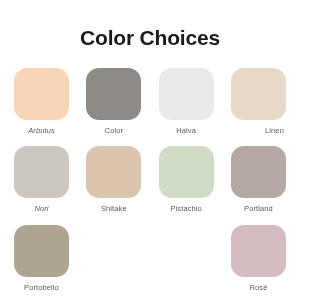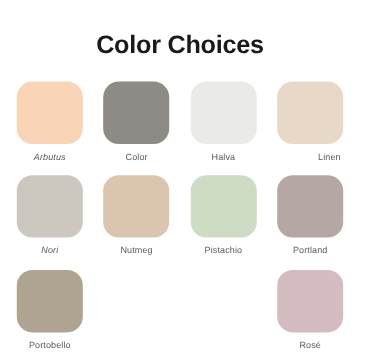--- a/index.html
+++ b/index.html
@@ -97,21 +97,21 @@
       </div>
     </div>
 
     <div class="row">
       <div class="cell">
         <div class="swatch" style="background-color: rgb(204, 200, 191);"></div>
         <div class="swatch-label" style="color: rgb(91, 91, 91); font-style: italic;">Nori</div>
       </div>
       <div class="cell">
         <div class="swatch" style="background-color: rgb(220, 197, 175);"></div>
-        <div class="swatch-label" style="color: rgb(91, 91, 91);">Nutmeg</div>
+        <div class="swatch-label" style="color: rgb(91, 91, 91);">Shitake</div>
       </div>
       <div class="cell">
         <div class="swatch" style="background-color: rgb(206, 220, 198);"></div>
         <div class="swatch-label" style="color: rgb(91, 91, 91);">Pistachio</div>
       </div>
       <div class="cell">
         <div class="swatch" style="background-color: rgb(181, 168, 164);"></div>
         <div class="swatch-label" style="color: rgb(91, 91, 91);">Portland</div>
       </div>
     </div>

